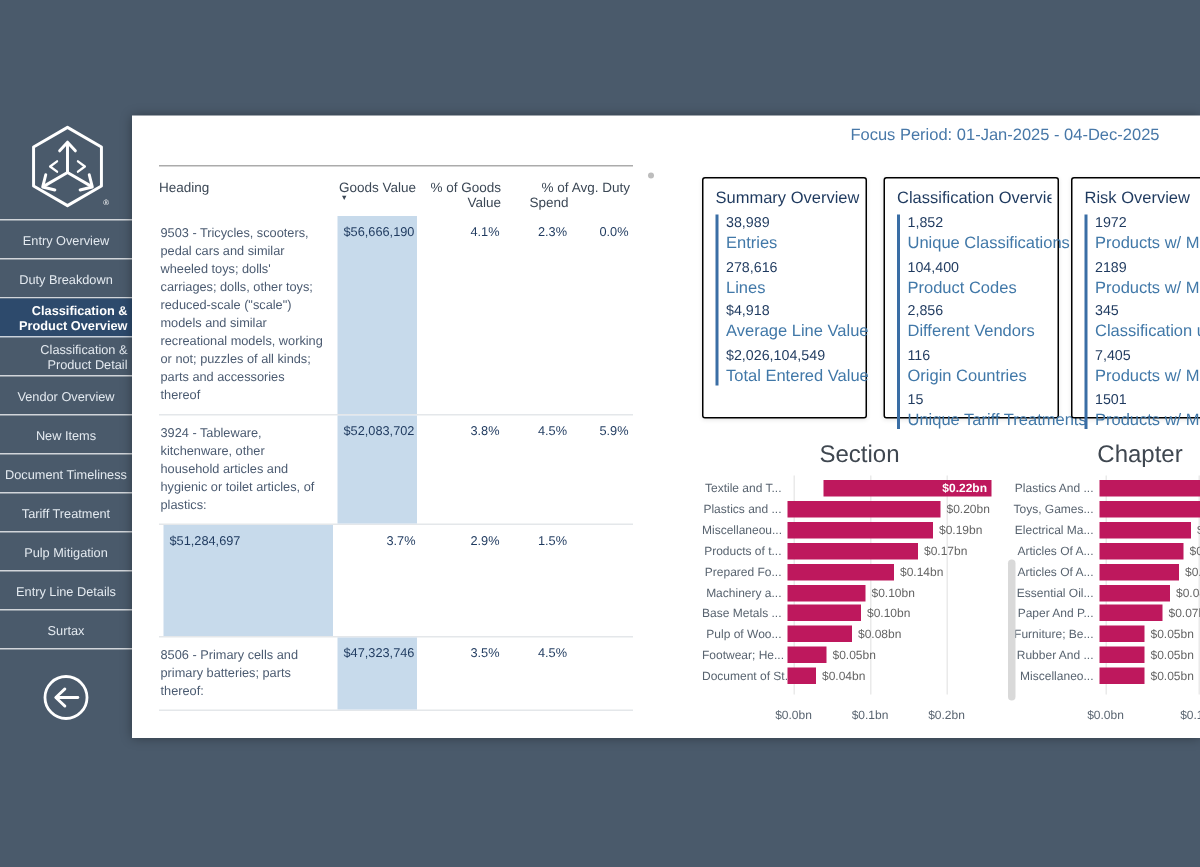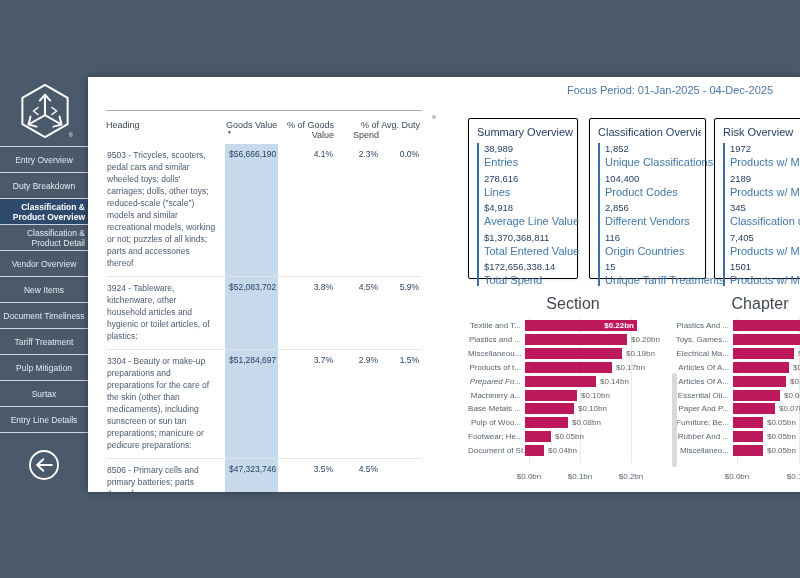--- a/index.html
+++ b/index.html
@@ -88,22 +88,22 @@
   <nav class="nav">
       <div class="nav-item">Entry Overview</div>
       <div class="nav-item">Duty Breakdown</div>
       <div class="nav-item selected">Classification &amp; Product Overview</div>
       <div class="nav-item">Classification &amp; Product Detail</div>
       <div class="nav-item">Vendor Overview</div>
       <div class="nav-item">New Items</div>
       <div class="nav-item">Document Timeliness</div>
       <div class="nav-item">Tariff Treatment</div>
       <div class="nav-item">Pulp Mitigation</div>
+      <div class="nav-item">Entry Line Details</div>
       <div class="nav-item">Surtax</div>
-      <div class="nav-item">Entry Line Details</div>
     </nav>
   <div class="back-button">
     <svg viewBox="0 0 64 64" fill="none" stroke="#FFFFFF" stroke-width="2.6" stroke-linecap="round" stroke-linejoin="round">
       <circle cx="32" cy="32" r="19.5"></circle>
       <line x1="43" y1="32" x2="23" y2="32"></line>
       <polyline points="31,24 22.5,32 31,40"></polyline>
     </svg>
   </div>
 </div>
 
@@ -136,21 +136,20 @@
           <div class="cell-heading">3924 - Tableware, kitchenware, other household articles and hygienic or toilet articles, of plastics:</div>
           <div class="cell-goods">
             <div class="bg"></div>
             <div class="val">$52,083,702</div>
           </div>
           <div class="cell-pct">3.8%</div>
           <div class="cell-pct">4.5%</div>
           <div class="cell-pct">5.9%</div>
         </div>
         <div class="t-grid t-row" style="min-height: 75px;">
-          <div class="cell-heading">3304 - Beauty or make-up preparations and preparations for the care of the skin (other than medicaments), including sunscreen or sun tan preparations; manicure or pedicure preparations:</div>
           <div class="cell-goods">
             <div class="bg"></div>
             <div class="val">$51,284,697</div>
           </div>
           <div class="cell-pct">3.7%</div>
           <div class="cell-pct">2.9%</div>
           <div class="cell-pct">1.5%</div>
         </div>
         <div class="t-grid t-row" style="min-height: 35px;">
           <div class="cell-heading">8506 - Primary cells and primary batteries; parts thereof:</div>
@@ -175,26 +174,22 @@
           </div>
           <div class="metric">
             <div class="metric-value">278,616</div>
             <div class="metric-label">Lines</div>
           </div>
           <div class="metric">
             <div class="metric-value">$4,918</div>
             <div class="metric-label">Average Line Value</div>
           </div>
           <div class="metric">
-            <div class="metric-value">$1,370,368,811</div>
+            <div class="metric-value">$2,026,104,549</div>
             <div class="metric-label">Total Entered Value</div>
-          </div>
-          <div class="metric">
-            <div class="metric-value">$172,656,338.14</div>
-            <div class="metric-label">Total Spend</div>
           </div>
         </div>
       </div>
       <div class="card" style="width: 117px; margin-right: 8px;">
         <div class="card-title">Classification Overview</div>
         <div class="metrics">
           <div class="metric">
             <div class="metric-value">1,852</div>
             <div class="metric-label">Unique Classifications</div>
           </div>
@@ -242,21 +237,21 @@
         </div>
       </div>
     </div>
 
   <div id="charts-mount">
       <div class="chart" style="left: 380px; width: 210px;">
         <div class="chart-title" style="width: 210px;">Section</div>
         <div class="gridline" style="left: 61px;"></div>
         <div class="gridline" style="left: 112px;"></div>
         <div class="gridline" style="left: 163px;"></div>
-        <div class="c-row" style="top: 26px;">
+        <div class="c-row" style="top: 26px; gap: 24px;">
           <div class="c-label" style="width: 57px;">Textile and T...</div>
           <div class="c-bar" style="width: 112px;">
             <span class="c-val-inside">$0.22bn</span>
           </div>
         </div>
         <div class="c-row" style="top: 39.9px;">
           <div class="c-label" style="width: 57px;">Plastics and ...</div>
           <div class="c-bar" style="width: 102px;"></div>
           <span class="c-val">$0.20bn</span>
         </div>
@@ -264,21 +259,21 @@
           <div class="c-label" style="width: 57px;">Miscellaneou...</div>
           <div class="c-bar" style="width: 97px;"></div>
           <span class="c-val">$0.19bn</span>
         </div>
         <div class="c-row" style="top: 67.7px;">
           <div class="c-label" style="width: 57px;">Products of t...</div>
           <div class="c-bar" style="width: 87px;"></div>
           <span class="c-val">$0.17bn</span>
         </div>
         <div class="c-row" style="top: 81.6px;">
-          <div class="c-label" style="width: 57px; font-style: italic;">Prepared Fo...</div>
+          <div class="c-label" style="width: 57px;">Prepared Fo...</div>
           <div class="c-bar" style="width: 71px;"></div>
           <span class="c-val">$0.14bn</span>
         </div>
         <div class="c-row" style="top: 95.5px;">
           <div class="c-label" style="width: 57px;">Machinery a...</div>
           <div class="c-bar" style="width: 52px;"></div>
           <span class="c-val">$0.10bn</span>
         </div>
         <div class="c-row" style="top: 109.4px;">
           <div class="c-label" style="width: 57px;">Base Metals ...</div>

